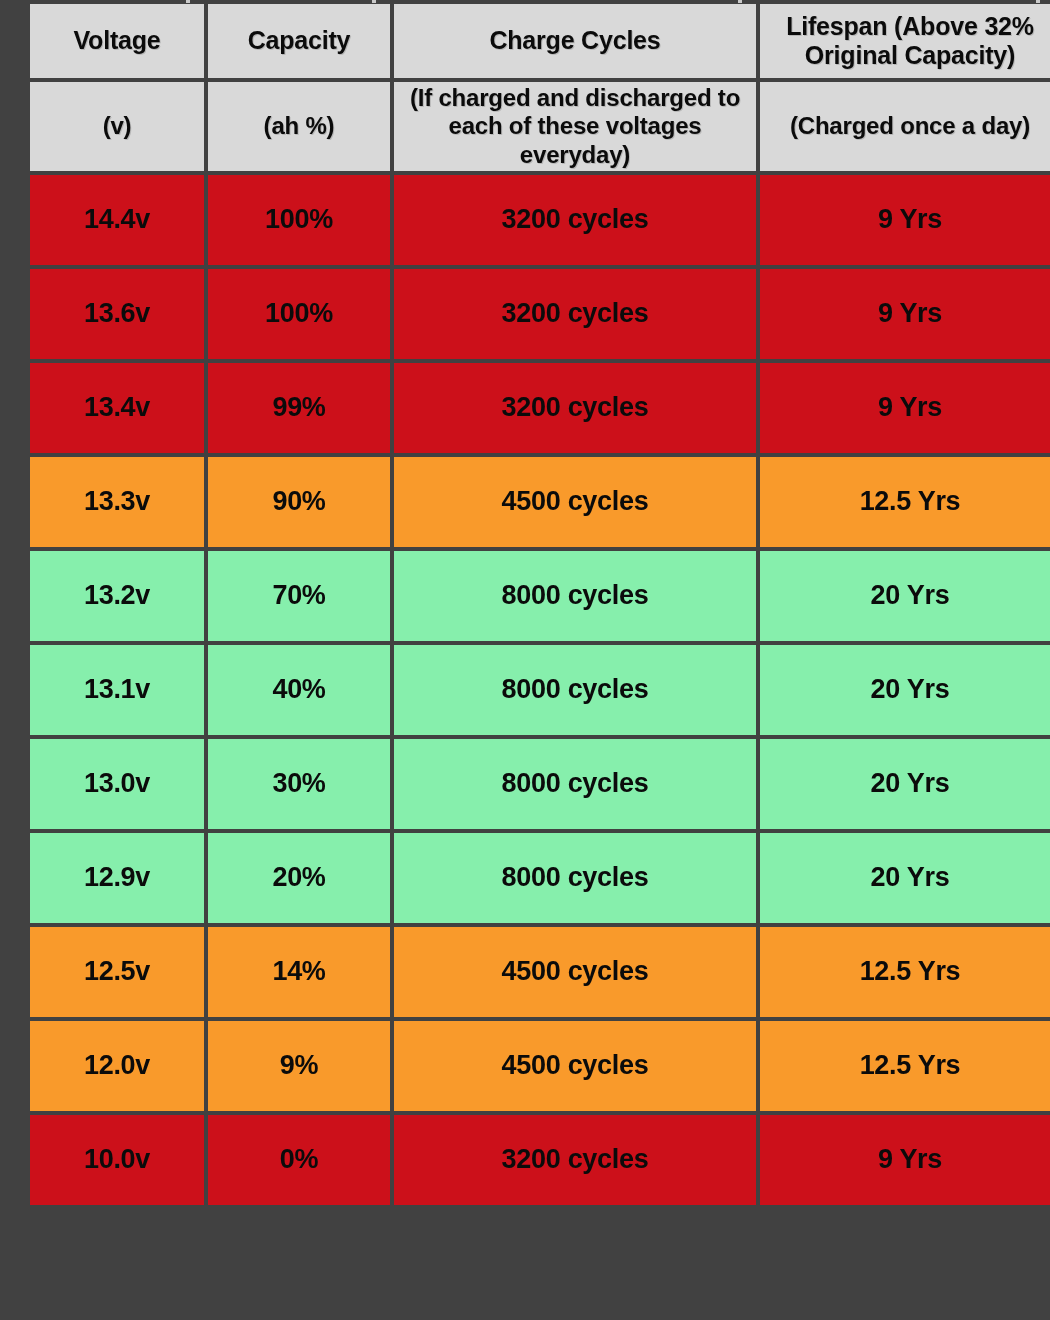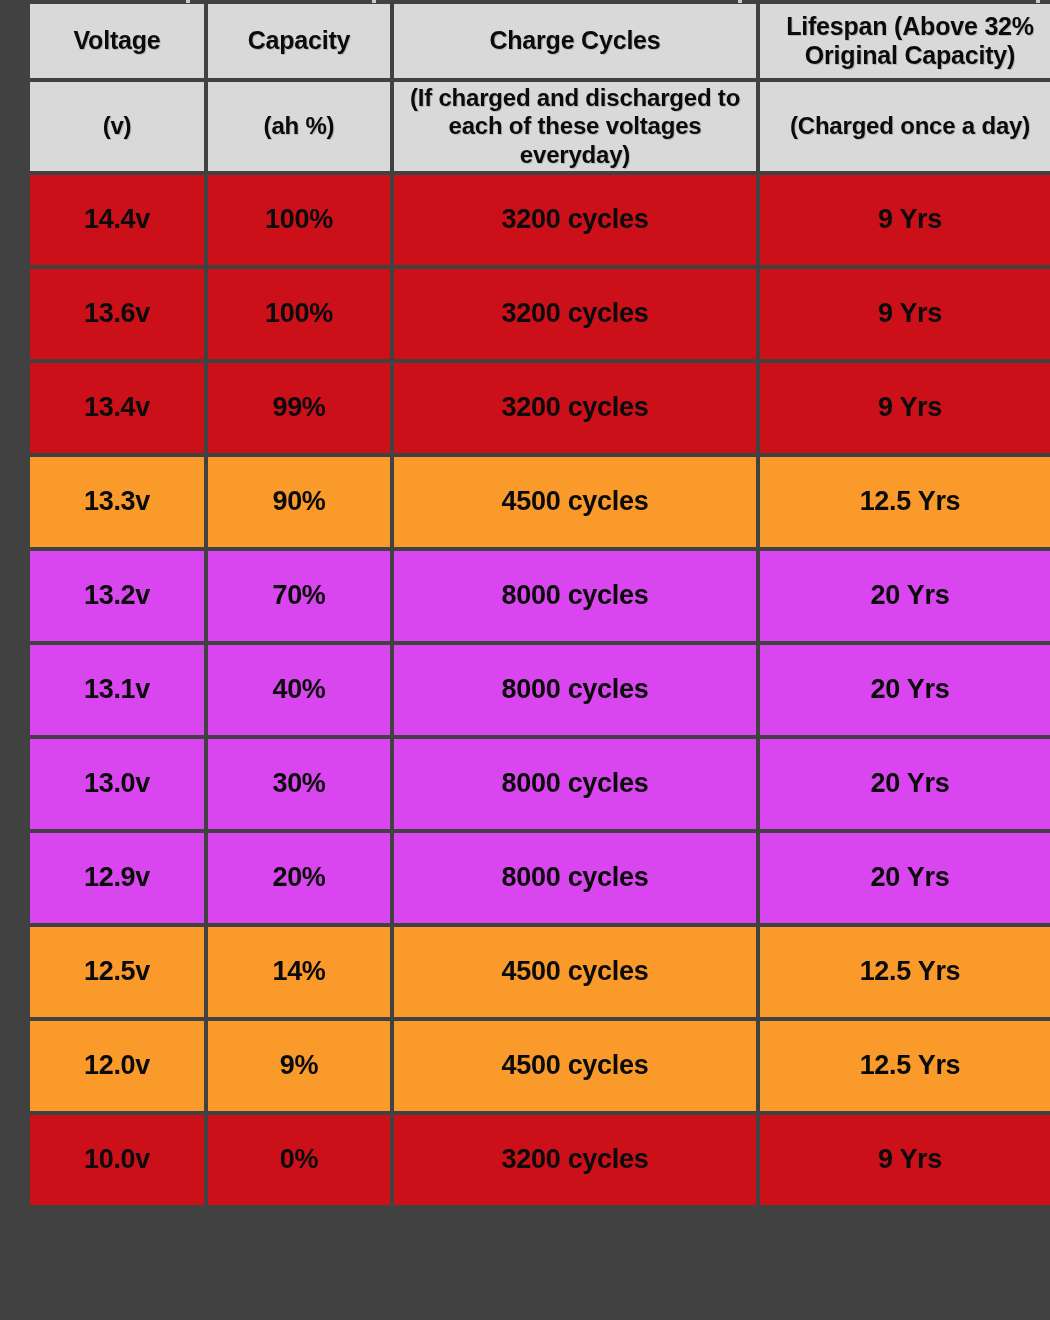--- a/index.html
+++ b/index.html
@@ -68,21 +68,21 @@
   tbody td {
     height: 94px;
     font-size: 27px;
     font-weight: bold;
     line-height: 1.1;
     letter-spacing: -0.3px;
   }
 
   tr.band-red    td { background: #cc101a; }
   tr.band-orange td { background: #f99a2b; margin-left: 20px; }
-  tr.band-green  td { background: #d946ef; }
+  tr.band-green  td { background: #86efac; }
 
   
   .top-ticks {
     position: absolute;
     top: 0;
     left: 0;
     width: 1050px;
     height: 3px;
     pointer-events: none;
   }

